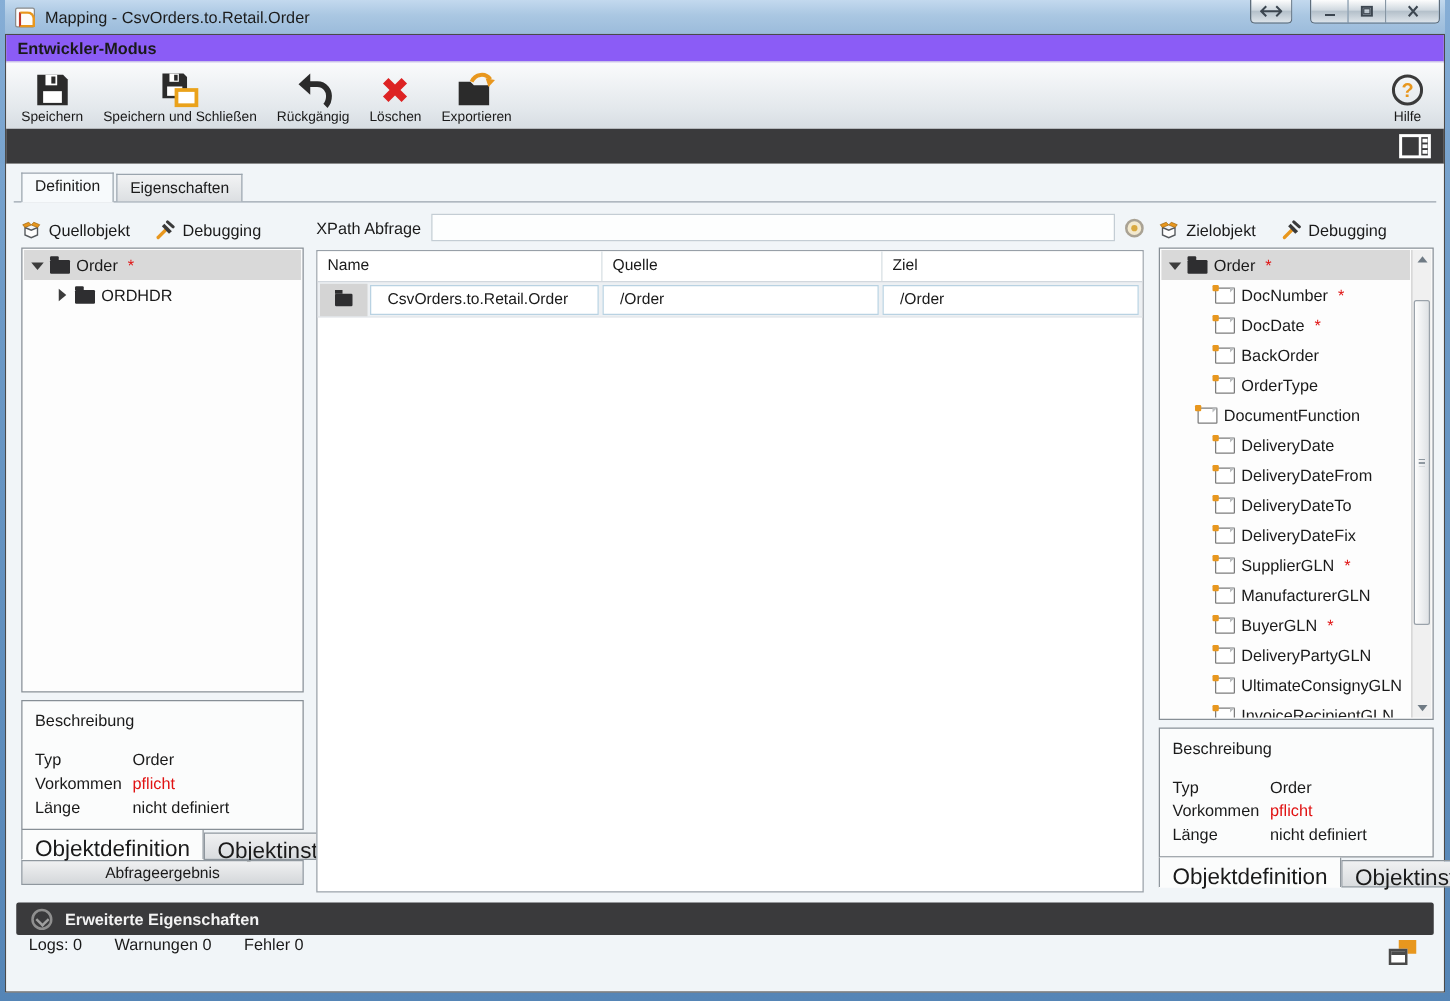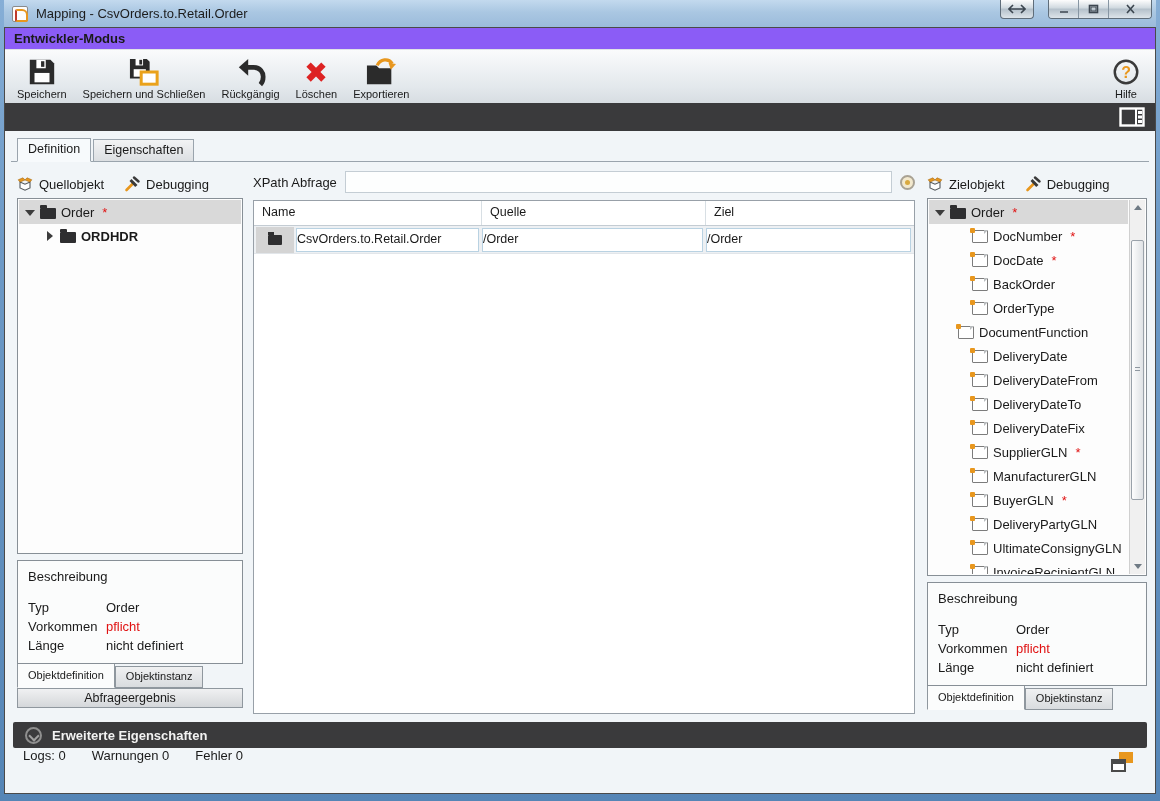--- a/index.html
+++ b/index.html
@@ -107,21 +107,21 @@
 
   
   .desc-box { background:#fbfcfc; border:1px solid #878f96; margin-top:6px; padding:8px 10px 6px; }
   .desc-box .desc-title { margin-bottom:16px; }
   .desc-row { display:flex; height:19px; }
   .desc-row .dl { width:78px; flex:0 0 78px; }
   .desc-row .dv { }
   .desc-row.hl .dv { color:#e01212; }
 
   .panel-tabs { display:flex; height:24px; margin-top:0; }
-  .panel-tab { padding:3px 10px; font-size:11px; border:1px solid #8f979e; cursor:pointer;
+  .panel-tab { padding:3px 10px; font-size:18px; border:1px solid #8f979e; cursor:pointer;
     background:linear-gradient(180deg,#f0f1f2,#d9dcdf); margin-top:2px; }
   .panel-tab.active { background:#fbfcfc; border-top:none; margin-top:0; padding-top:5px;
     border-bottom:1px solid #fbfcfc; z-index:2; }
   .wide-btn { height:20px; border:1px solid #8f979e; background:linear-gradient(180deg,#f0f1f2,#d4d7da);
     text-align:center; font-size:12.5px; padding-top:2px; cursor:pointer; }
 
   
   .xpath-row { height:24px; display:flex; align-items:center; margin-bottom:6px; }
   .xpath-row .xp-label { white-space:nowrap; margin-right:8px; }
   .xpath-input { flex:1; height:22px; border:1px solid #c4cdd4; background:#fdfefe;
@@ -133,21 +133,21 @@
 
   .grid-box { flex:1; background:#fff; border:1px solid #98a0a8; display:flex; flex-direction:column; overflow:hidden; }
   .grid-header { height:25px; display:flex; border-bottom:1px solid #c4ccd3; background:#fff; }
   .gh-cell { padding:4px 8px; font-size:12.5px; border-right:1px solid #d8dfe4; }
   .gh-name { width:228px; } .gh-quelle { width:224px; } .gh-ziel { flex:1; border-right:none; }
   .map-row { height:28px; display:flex; align-items:center; background:#edf0f3; border-bottom:1px solid #e2e6ea; cursor:pointer; }
   .row-icon-cell { width:38px; height:26px; margin:1px 2px 1px 2px; background:#d4d4d4;
     display:flex; align-items:center; justify-content:center; }
   .mini-folder { width:14px; height:10px; background:#2e2e30; border-radius:1px; position:relative; }
   .mini-folder::before { content:""; position:absolute; top:-3px; left:0; width:6px; height:3px; background:#2e2e30; }
-  .cell { height:24px; background:#fff; border:1px solid #b9d2e2; padding:3px 0; font-size:12.5px;
+  .cell { height:24px; background:#fff; border:1px solid #b9d2e2; padding:3px 13px; font-size:12.5px;
     white-space:nowrap; overflow:hidden; }
   .cell.c-name { width:183px; margin-right:3px; }
   .cell.c-quelle { width:221px; margin-right:3px; }
   .cell.c-ziel { flex:1; margin-right:3px; }
 
   
   .expander { height:26px; margin:8px 2px 0 2px; background:#3a3a3c; border-radius:2px;
     display:flex; align-items:center; color:#f2f2f2; gap:10px; padding-left:12px; cursor:pointer; }
   .exp-circle { width:17px; height:17px; border-radius:50%; border:2px solid #8f8f8f; position:relative; }
   .exp-circle::before { content:""; position:absolute; left:3px; top:3px; width:6px; height:6px;
@@ -307,21 +307,21 @@
           </div>
 
           <div class="tree-box left-tree">
             <div class="tree-rows">
                 <div class="tree-row selected" style="padding-left: 6px;">
     <span class="arrow down"></span>
     <span class="node-icon folder"></span>
     <span class="tree-label">Order</span>
     <span class="req">*</span>
   </div>
-                <div class="tree-row" style="padding-left: 26px; font-weight: bold;">
+                <div class="tree-row" style="padding-left: 26px;">
     <span class="arrow right"></span>
     <span class="node-icon folder"></span>
     <span class="tree-label">ORDHDR</span>
     <span class="req"></span>
   </div>
               </div>
           </div>
 
           <div class="desc-box">
             <div class="desc-title">Beschreibung</div>

